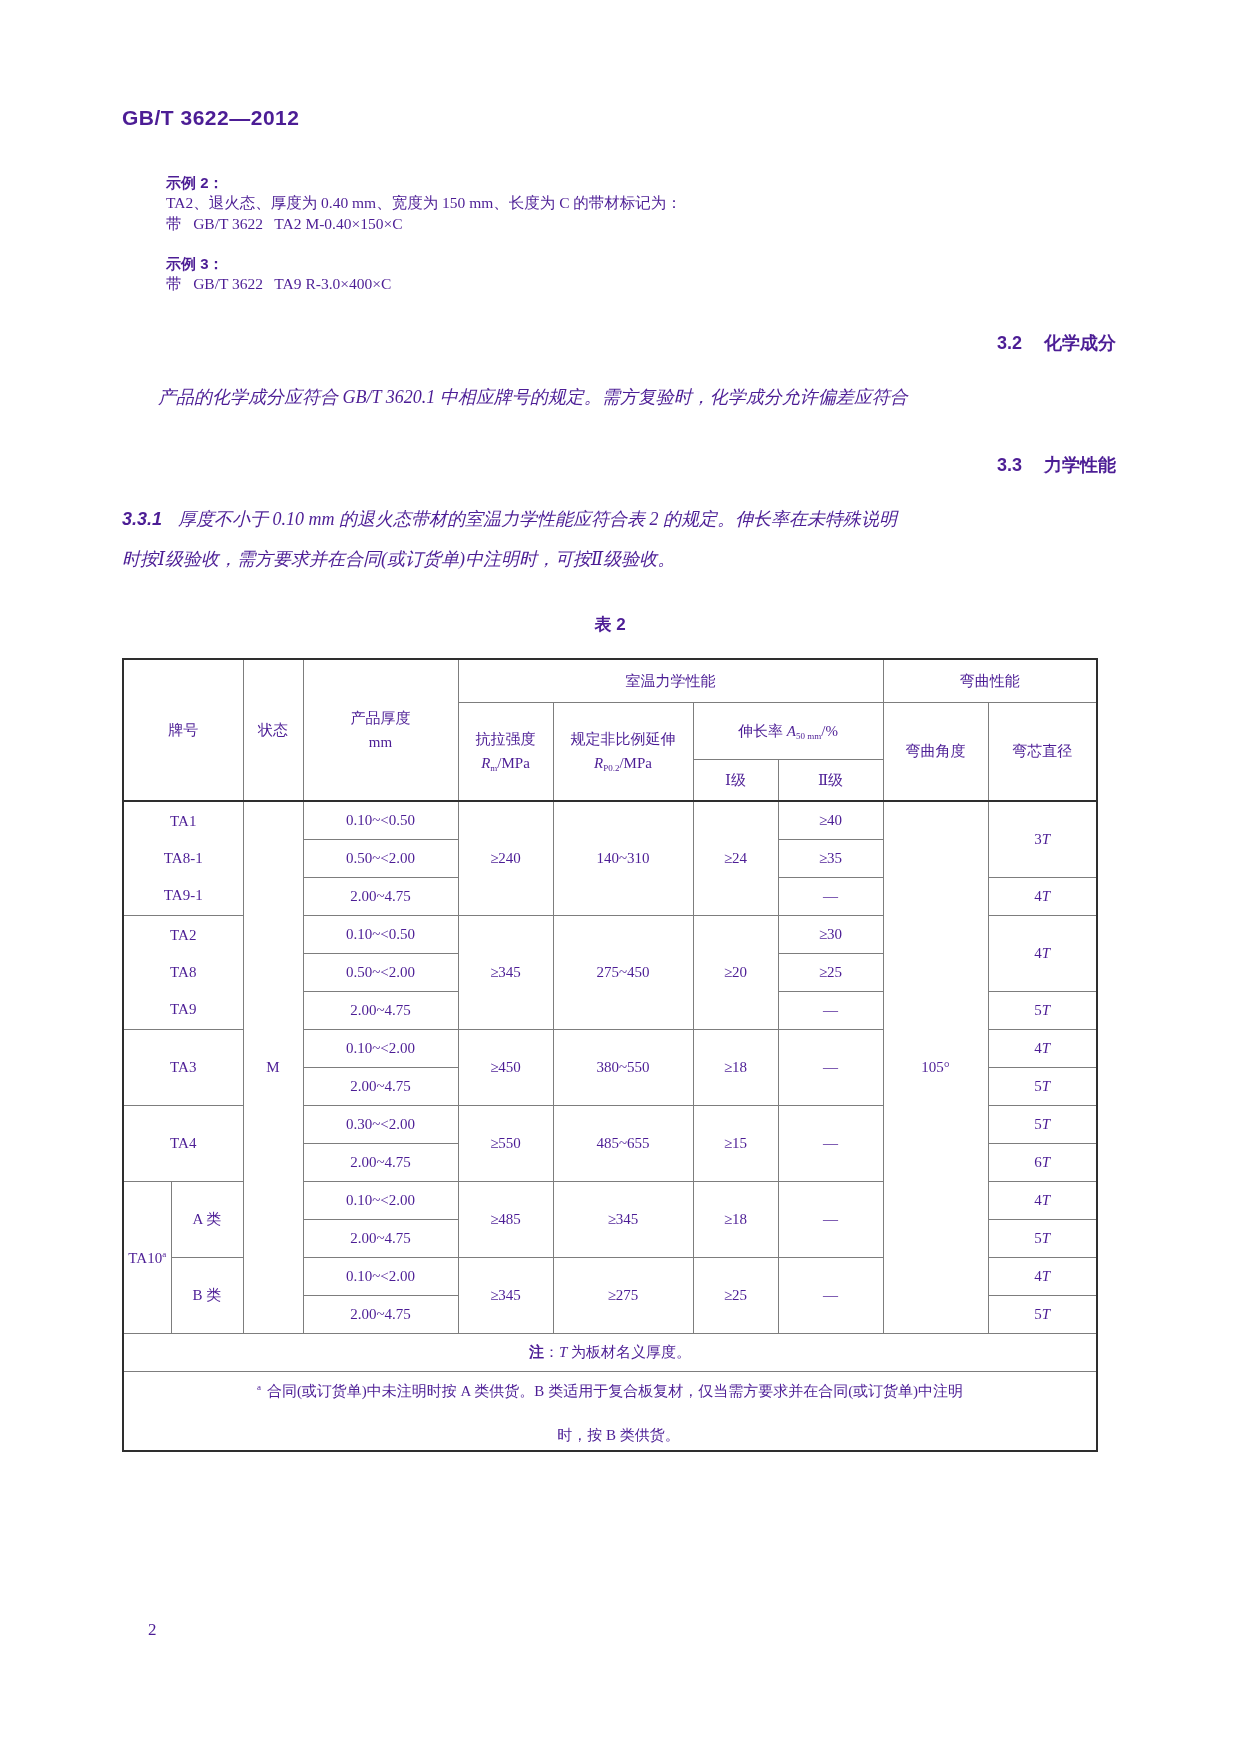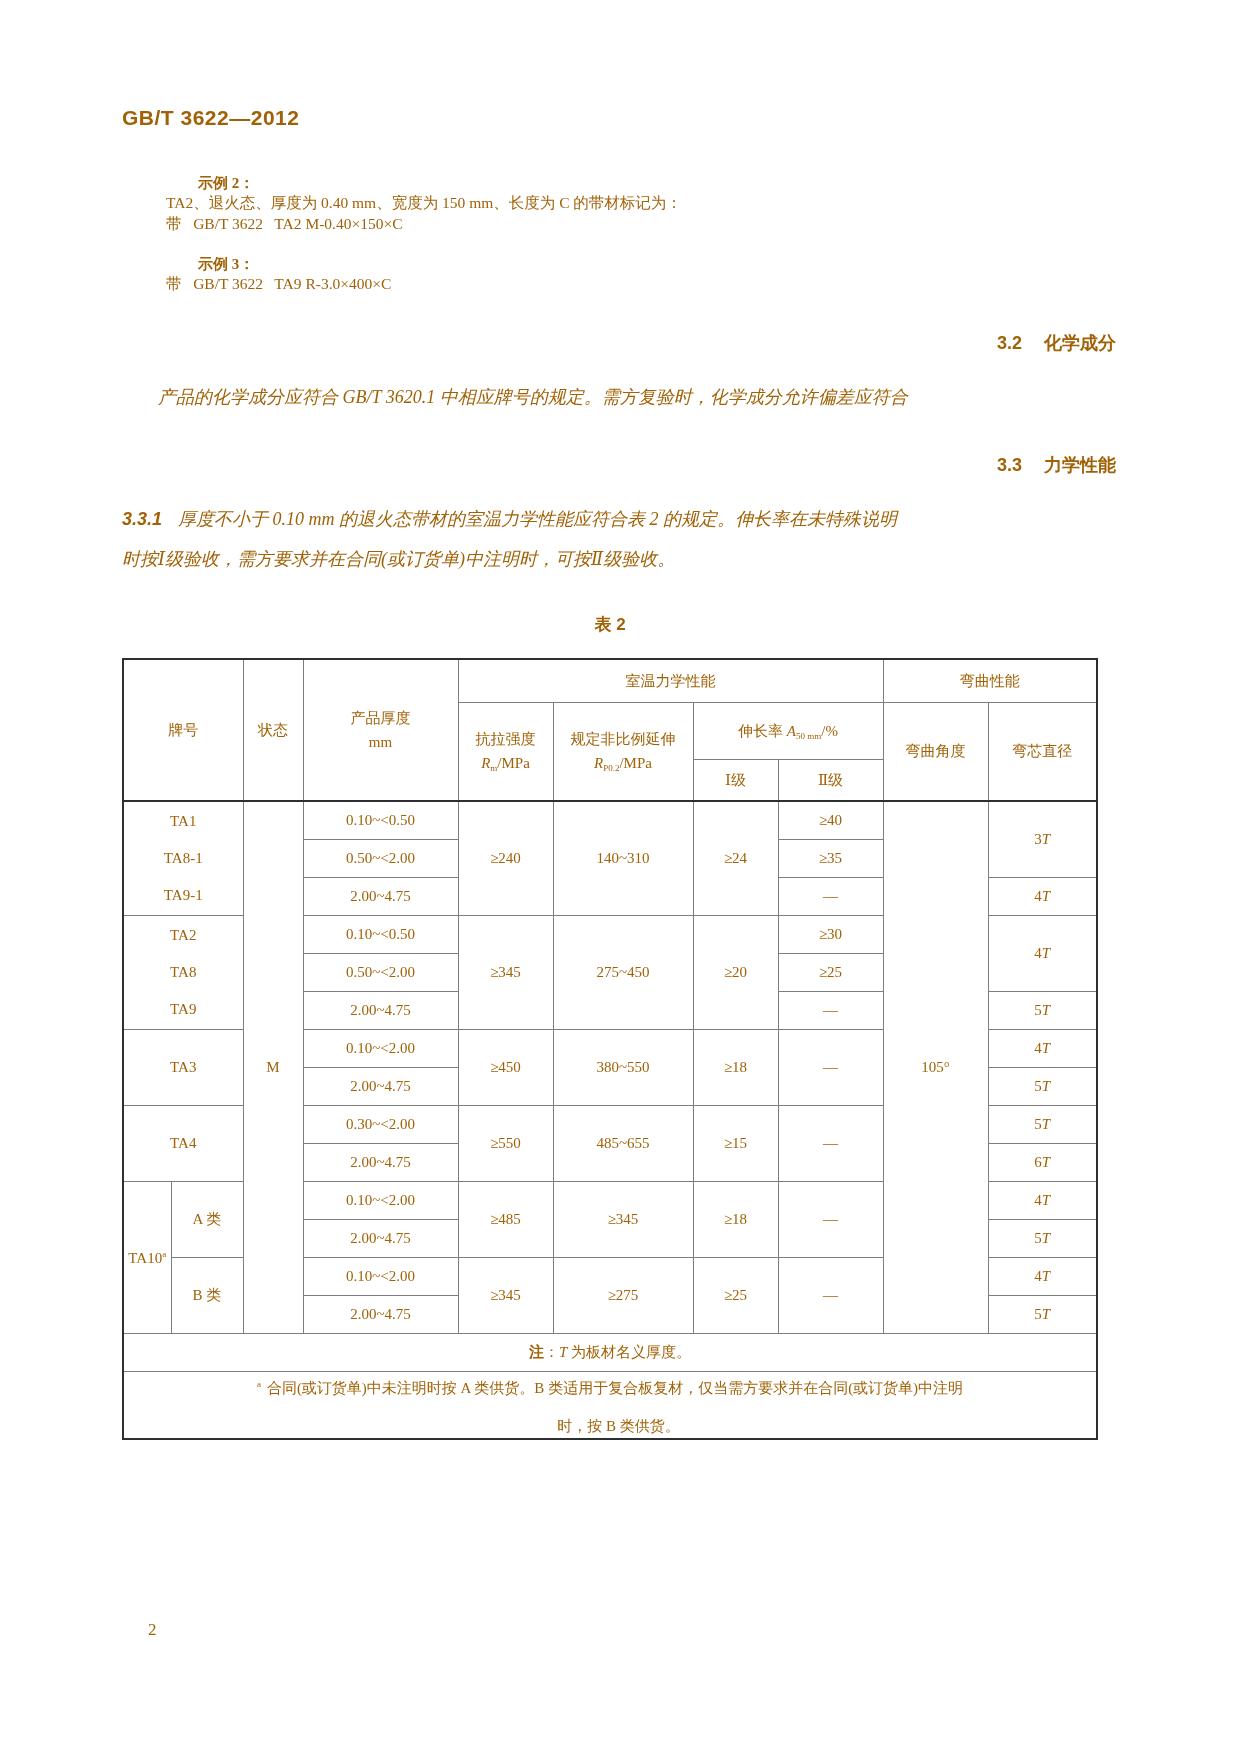--- a/index.html
+++ b/index.html
@@ -1,31 +1,31 @@
 <!DOCTYPE html>
 <html><head>
 <meta charset="utf-8">
 <style>
   html,body { margin:0; padding:0; background:#ffffff; }
   .page {
     position:relative; width:1240px; height:1754px; background:#ffffff;
-    font-family:"Liberation Serif","DejaVu Serif",serif; color:#a16207;
+    font-family:"Liberation Serif","DejaVu Serif",serif; color:#4c1d95;
     overflow:hidden;
   }
   .content { position:absolute; left:122px; top:106px; width:994px; }
 
   .doc-header {
     font-family:"Liberation Sans","DejaVu Sans",sans-serif;
     font-weight:bold; font-size:21px; letter-spacing:0.5px;
   }
 
   .examples { margin-top:44px; padding-left:44px; font-size:15.5px; }
   .ex-label {
-    font-family:Liberation Serif, serif;
-    font-weight:bold; font-size:15px; margin-top:20px;margin-left:32px;
+    font-family:Liberation Sans, sans-serif;
+    font-weight:bold; font-size:15px; margin-top:20px;
   }
   .ex-line { }
   .ex-mark { white-space:pre; }
 
   .sec-heading {
     font-family:"Liberation Sans","DejaVu Sans",sans-serif;
     font-weight:bold; font-size:18px; margin-top:36px;text-align:right;
   }
   .sec-heading .sec-num { margin-right:22px; }
 
@@ -67,21 +67,21 @@
   .formula { margin-top:6px; }
 
   td.note-cell {
     text-align:left; height:44px; padding-left:36px;
     border-top:2px solid #2e2e2e;
   }
   .note-label { font-family:"Liberation Sans","DejaVu Sans",sans-serif; font-weight:bold; }
   td.fn-cell { text-align:left; padding:12px 20px 14px 28px; border-top:1px solid #999; }
   .fn-line1 sup { margin-right:6px; }
   .fn-line2 { margin-top:14px; padding-left:17px; }
-  .fn-cell div { line-height:24px; }
+  .fn-cell div { line-height:30px; }
 
   .page-number { position:absolute; left:148px; top:1620px; font-size:17px; }
 </style>
 </head>
 <body>
 
 <div class="page">
   <div class="content">
 
     <div class="doc-header">GB/T 3622—2012</div>

